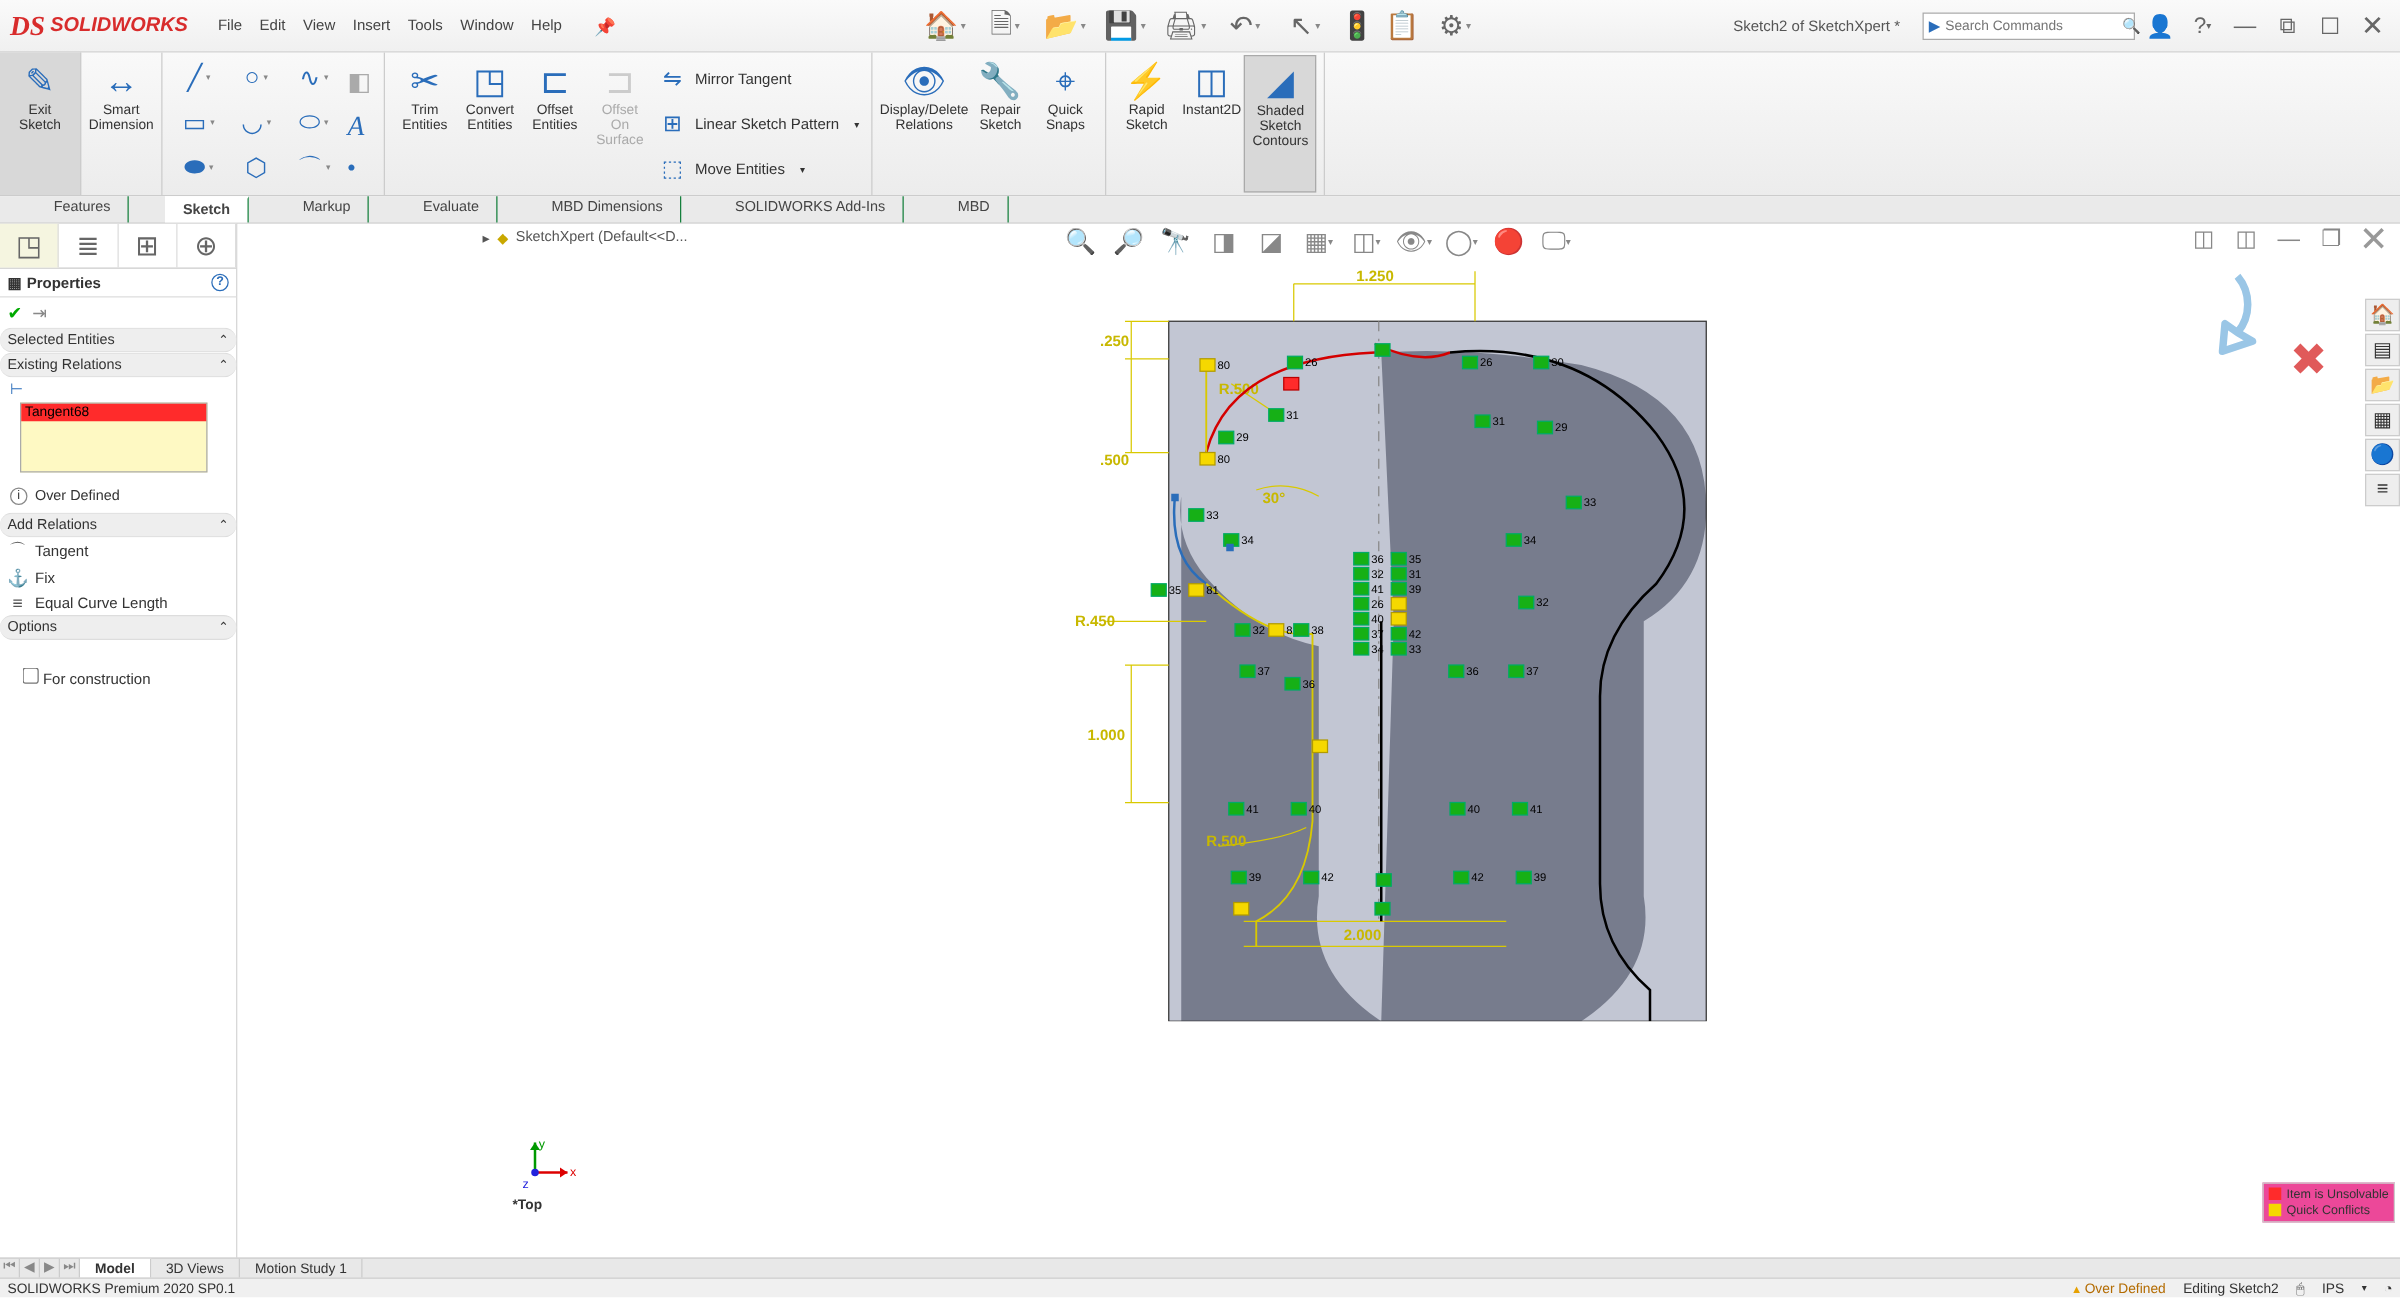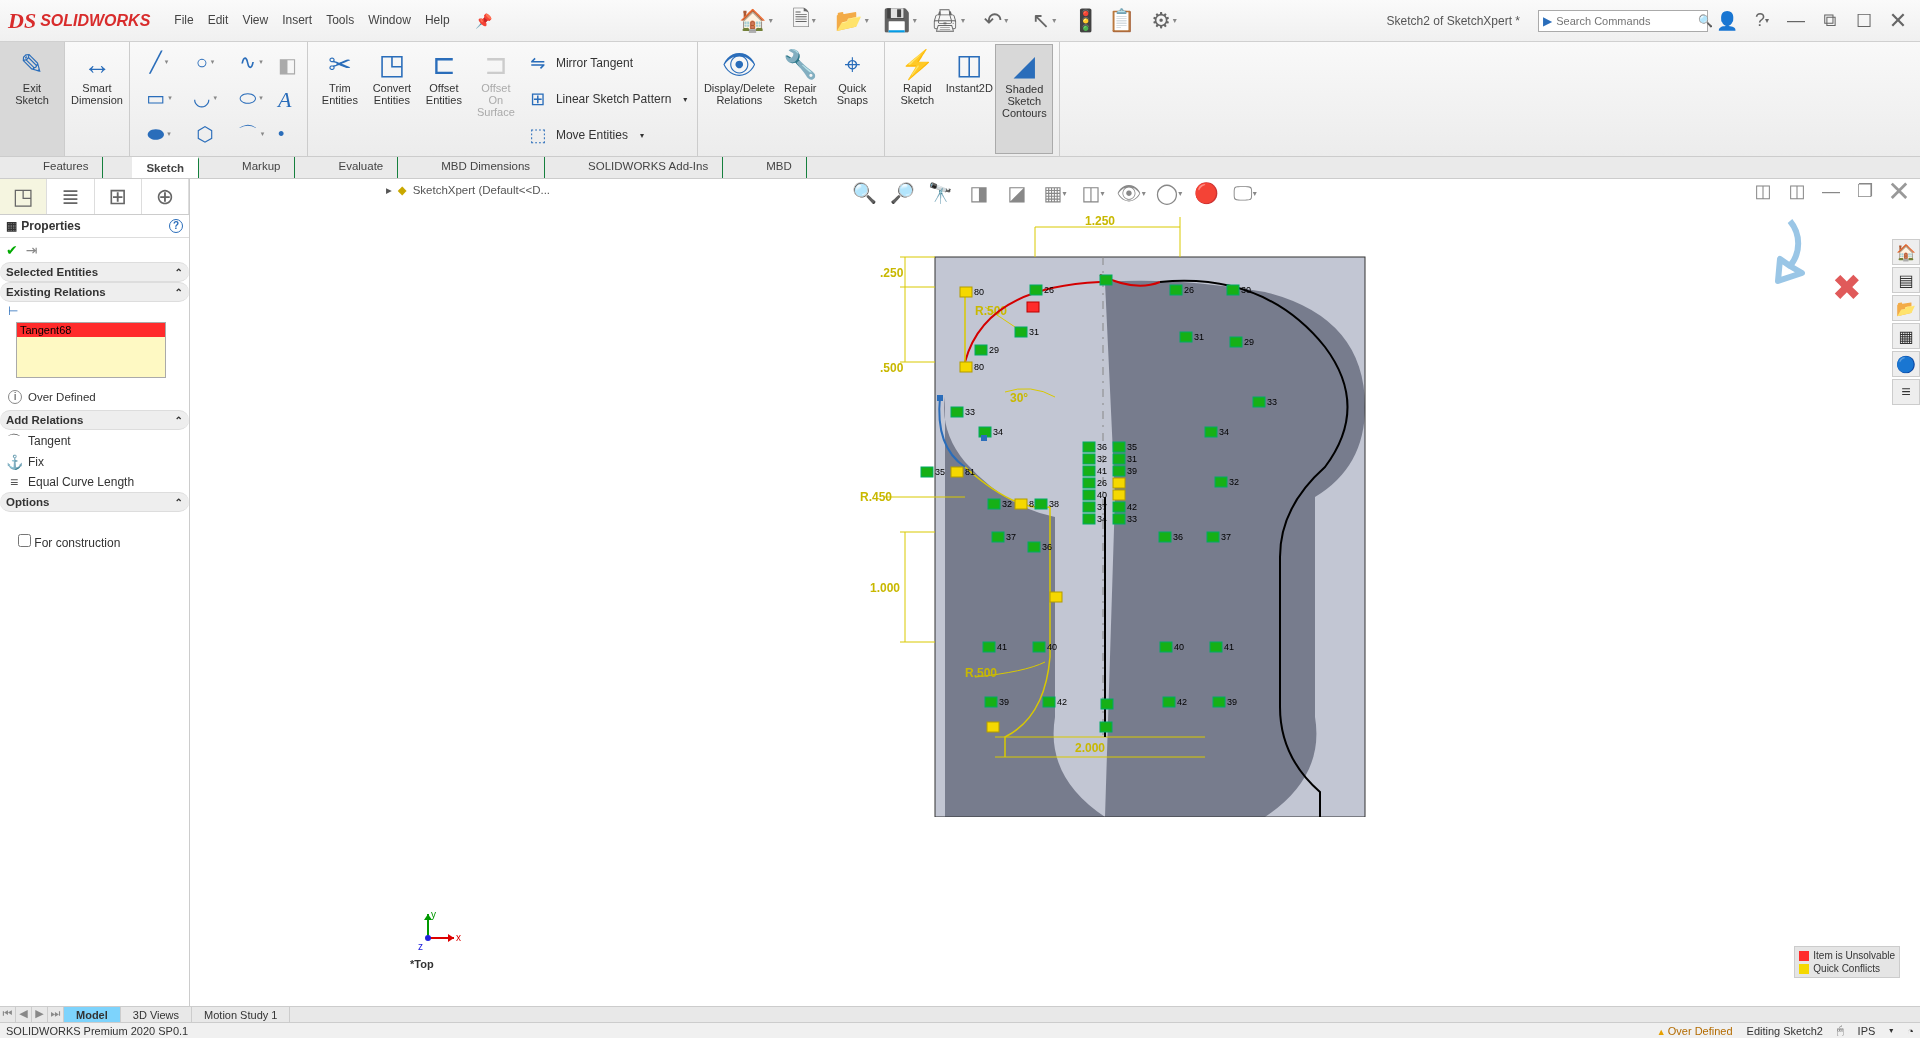--- a/index.html
+++ b/index.html
@@ -47,21 +47,21 @@
 
 .main { position: absolute; top: 179px; bottom: 28px; left: 0; right: 0; display: flex; }
 .panel { width: 190px; background: #fff; border-right: 1px solid #ccc; display: flex; flex-direction: column; font-size: 12px; }
 .panel-tabs { height: 36px; display: flex; border-bottom: 1px solid #ccc; }
 .panel-tabs .pt { flex: 1; display: flex; align-items: center; justify-content: center; font-size: 22px; color: #666; border-right: 1px solid #ddd; }
 .panel-tabs .pt.active { background: #f5f5e0; }
 .panel-header { display: flex; align-items: center; padding: 4px 6px; border-bottom: 1px solid #ddd; font-weight: bold; }
 .panel-header .qmark { margin-left: auto; color: #2a6dba; border: 1px solid #2a6dba; border-radius: 50%; width: 14px; height: 14px; font-size: 10px; text-align: center; line-height: 12px; }
 .panel-ok { padding: 4px 6px; display: flex; gap: 8px; }
 .panel-ok span { color: #0a0; font-size: 14px; }
-.section-head { background: #eee; padding: 3px 6px; font-weight: bold; border-top: 1px solid #ddd; border-bottom: 1px solid #ddd; display: flex; align-items: center; font-size: 11.5px; border-radius: 10px; }
+.section-head { background: #eee; padding: 3px 6px; font-weight: normal; border-top: 1px solid #ddd; border-bottom: 1px solid #ddd; display: flex; align-items: center; font-size: 11.5px; border-radius: 10px; }
 .section-head .caret { margin-left: auto; font-size: 10px; }
 .entities-box { background: #cfe8f6; border: 1px solid #7ab; margin: 4px 8px; min-height: 50px; font-size: 11px; padding: 2px 4px; }
 .relations-box { background: #fef9c3; border: 1px solid #aaa; margin: 4px 8px; min-height: 56px; }
 .relations-box .rel-item { background: #ff2b2b; color: #000; font-size: 11px; padding: 1px 3px; }
 .over-defined { padding: 6px 8px; display: flex; align-items: center; gap: 6px; font-size: 11.5px; }
 .add-rel-list { padding-left: 6px; }
 .add-rel-list .ar { display: flex; align-items: center; gap: 6px; padding: 2px 0; font-size: 12px; }
 .add-rel-list .ar .ar-ico { width: 16px; font-size: 14px; color: #555; text-align: center; }
 .opt-check { padding: 22px 18px; font-size: 12px; }
 
@@ -79,31 +79,31 @@
 .right-panel-strip .rps { height: 26px; background: #eee; border: 1px solid #ccc; font-size: 16px; display: flex; align-items: center; justify-content: center; }
 
 .triad { position: absolute; left: 220px; bottom: 40px; font-size: 11px; }
 .triad svg { display: block; }
 
 .sketch-svg { position: absolute; left: 50%; top: 18px; transform: translateX(-50%); }
 
 
 .bottom-tabs { position: absolute; bottom: 14px; left: 0; height: 18px; display: flex; font-size: 11px; background: #e8e8e8; border-top: 1px solid #ccc; width: 100%; }
 .btab { padding: 2px 12px; border-right: 1px solid #ccc; }
-.btab.active { background: #7dd3fc; font-weight: bold; }
+.btab.active { background: #ffffff; font-weight: bold; }
 .pager { display: flex; }
 .pager span { width: 16px; text-align: center; border-right: 1px solid #ccc; color: #888; }
 
 
 .statusbar { position: absolute; bottom: 0; height: 16px; left: 0; right: 0; background: #f0f0f0; border-top: 1px solid #ccc; display: flex; align-items: center; font-size: 11px; padding: 0 6px; }
 .statusbar .right { margin-left: auto; display: flex; gap: 14px; align-items: center; }
 .over-def-status { color: #b36b00; }
 .over-def-status::before { content: "▲"; color: #e6a000; margin-right: 2px; font-size: 9px; }
 
-.legend { position: absolute; right: 20px; bottom: 32px; font-size: 10px; background: #e5e5e5; padding: 2px 4px; border: 1px solid #ccc; line-height: 1.3; }
+.legend { position: absolute; right: 4px; bottom: 32px; font-size: 10px; background: #ec4899; padding: 2px 4px; border: 1px solid #ccc; line-height: 1.3; }
 .legend .sw { display: inline-block; width: 10px; height: 10px; margin-right: 4px; vertical-align: middle; }
 
 .rot-arrow { position: absolute; right: 110px; top: 32px; }
 .red-x { position: absolute; right: 58px; top: 88px; font-size: 36px; color: #e05a5a; }
 
 
 .mk { font: 9px Arial; }
 .mkbox { fill: #16b016; stroke: #0a6; }
 .mkbox-y { fill: #f5d800; stroke: #b29b00; }
 .mkbox-r { fill: #ff2b2b; stroke: #b00; }

